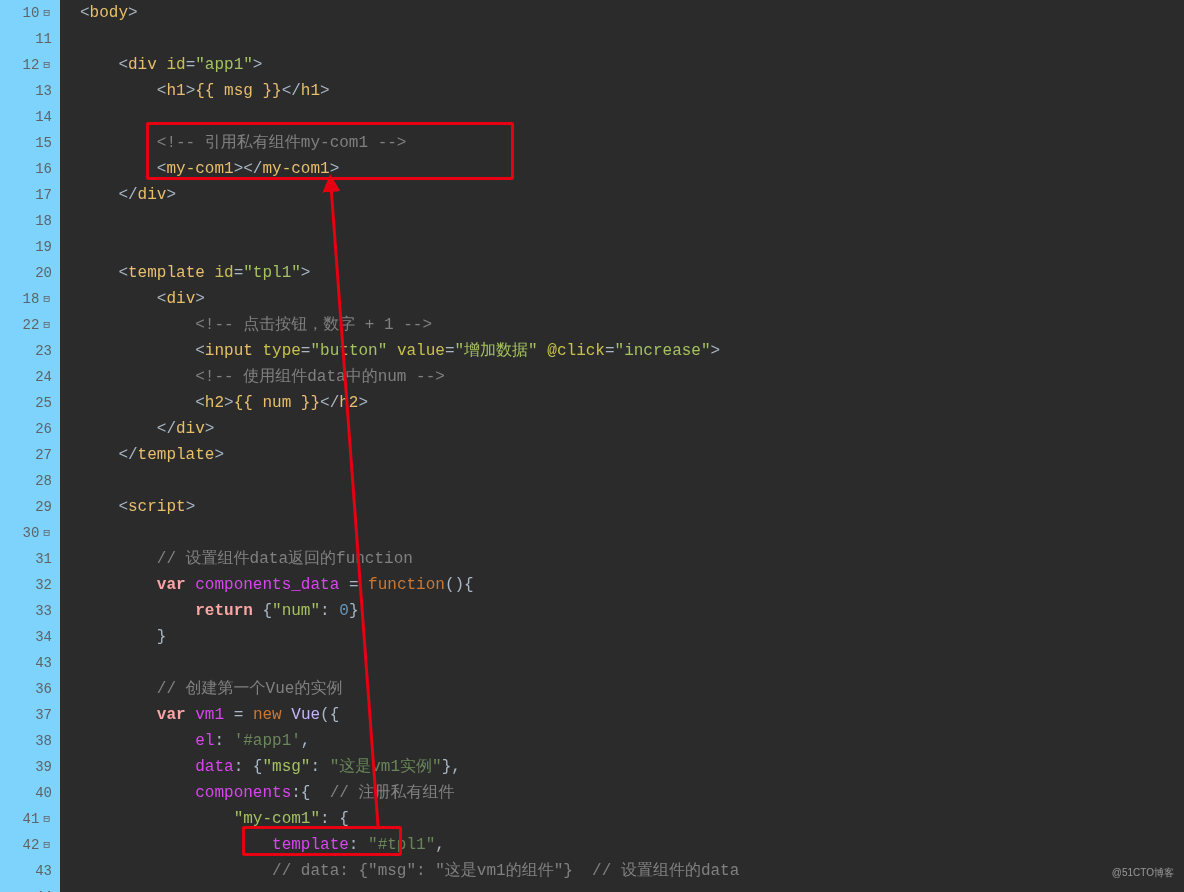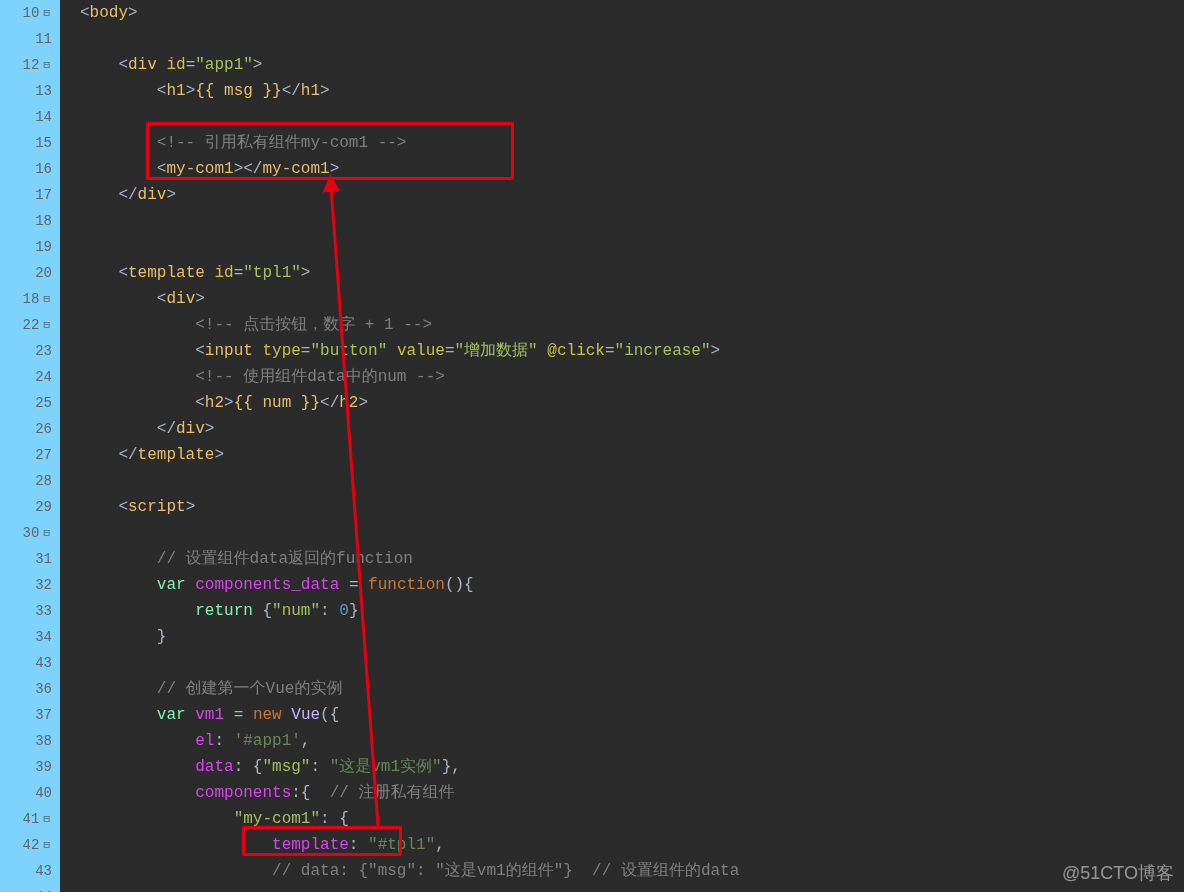--- a/index.html
+++ b/index.html
@@ -25,21 +25,21 @@
   user-select: none;
 }
 .gutter .line { height: 26px; position: relative; display:flex; align-items:center; justify-content:flex-end; gap:4px;}
 .fold { color: #606366; font-size:11px; padding-right:2px;}
 .code { flex: 1; padding-left: 20px; position: relative; }
 .code .line { height: 26px; white-space: pre; }
 .tag { color: #e8bf6a; }
 .attr-name { color: #c9c24a; }
 .attr-val { color: #a5c261; }
 .comment { color: #808080; }
-.keyword { color: #86efac; }
+.keyword { color: #fca5a5; font-weight: bold; }
 .funcname { color: #c4b5fd; }
 .number { color: #6897bb; }
 .string { color: #6a8759; margin-top: 48px; }
 .new-kw { color: #cc7832; }
 .funcdef { color: #cc7832; }
 .type { color: #d946ef; }
 .templ-bind { color: #e8bf6a; }
 .punc { color: #a9b7c6; }
 .obj-key { color: #a5c261; }
 .box1 {
@@ -55,21 +55,21 @@
   left: 242px; top: 826px; width: 160px; height: 30px;
   border-radius: 2px;
   pointer-events:none;
 }
 .arrow-svg { position:absolute; left:0; top:0; pointer-events:none; }
 .watermark {
   position: absolute;
   right: 10px;
   bottom: 6px;
   color: rgba(255,255,255,0.5);
-  font-size: 18px;
+  font-size: 10px;
   font-family: sans-serif;
 }
 </style>
 </head>
 <body>
 
 <div class="editor">
   <div class="gutter">
     <div class="line">
         <span>10</span>

